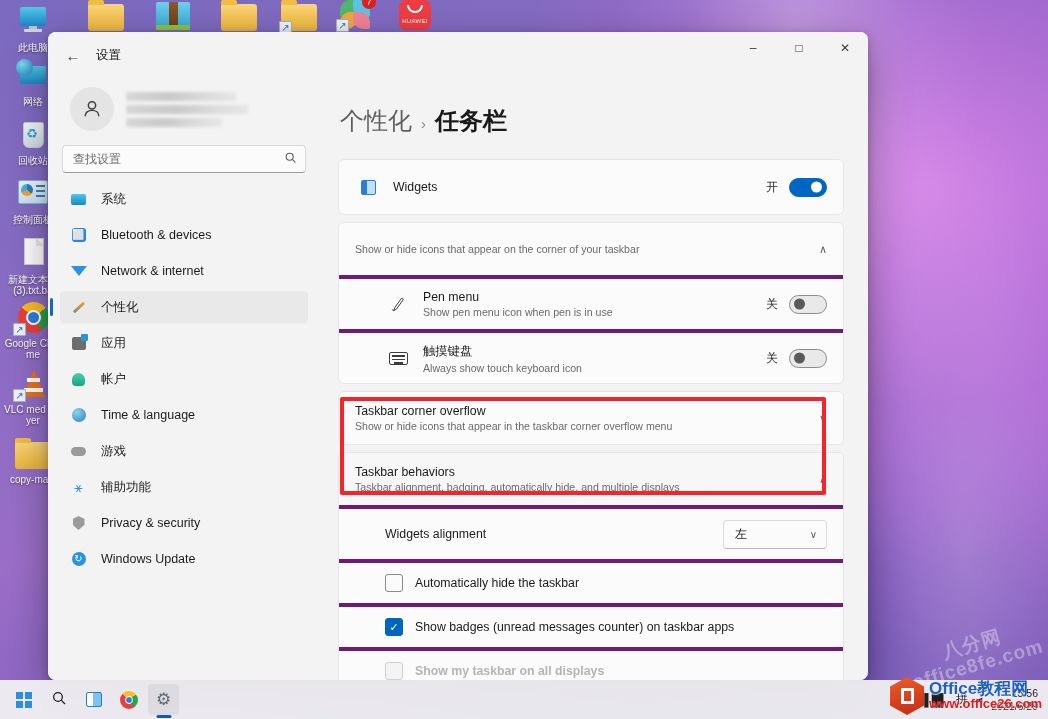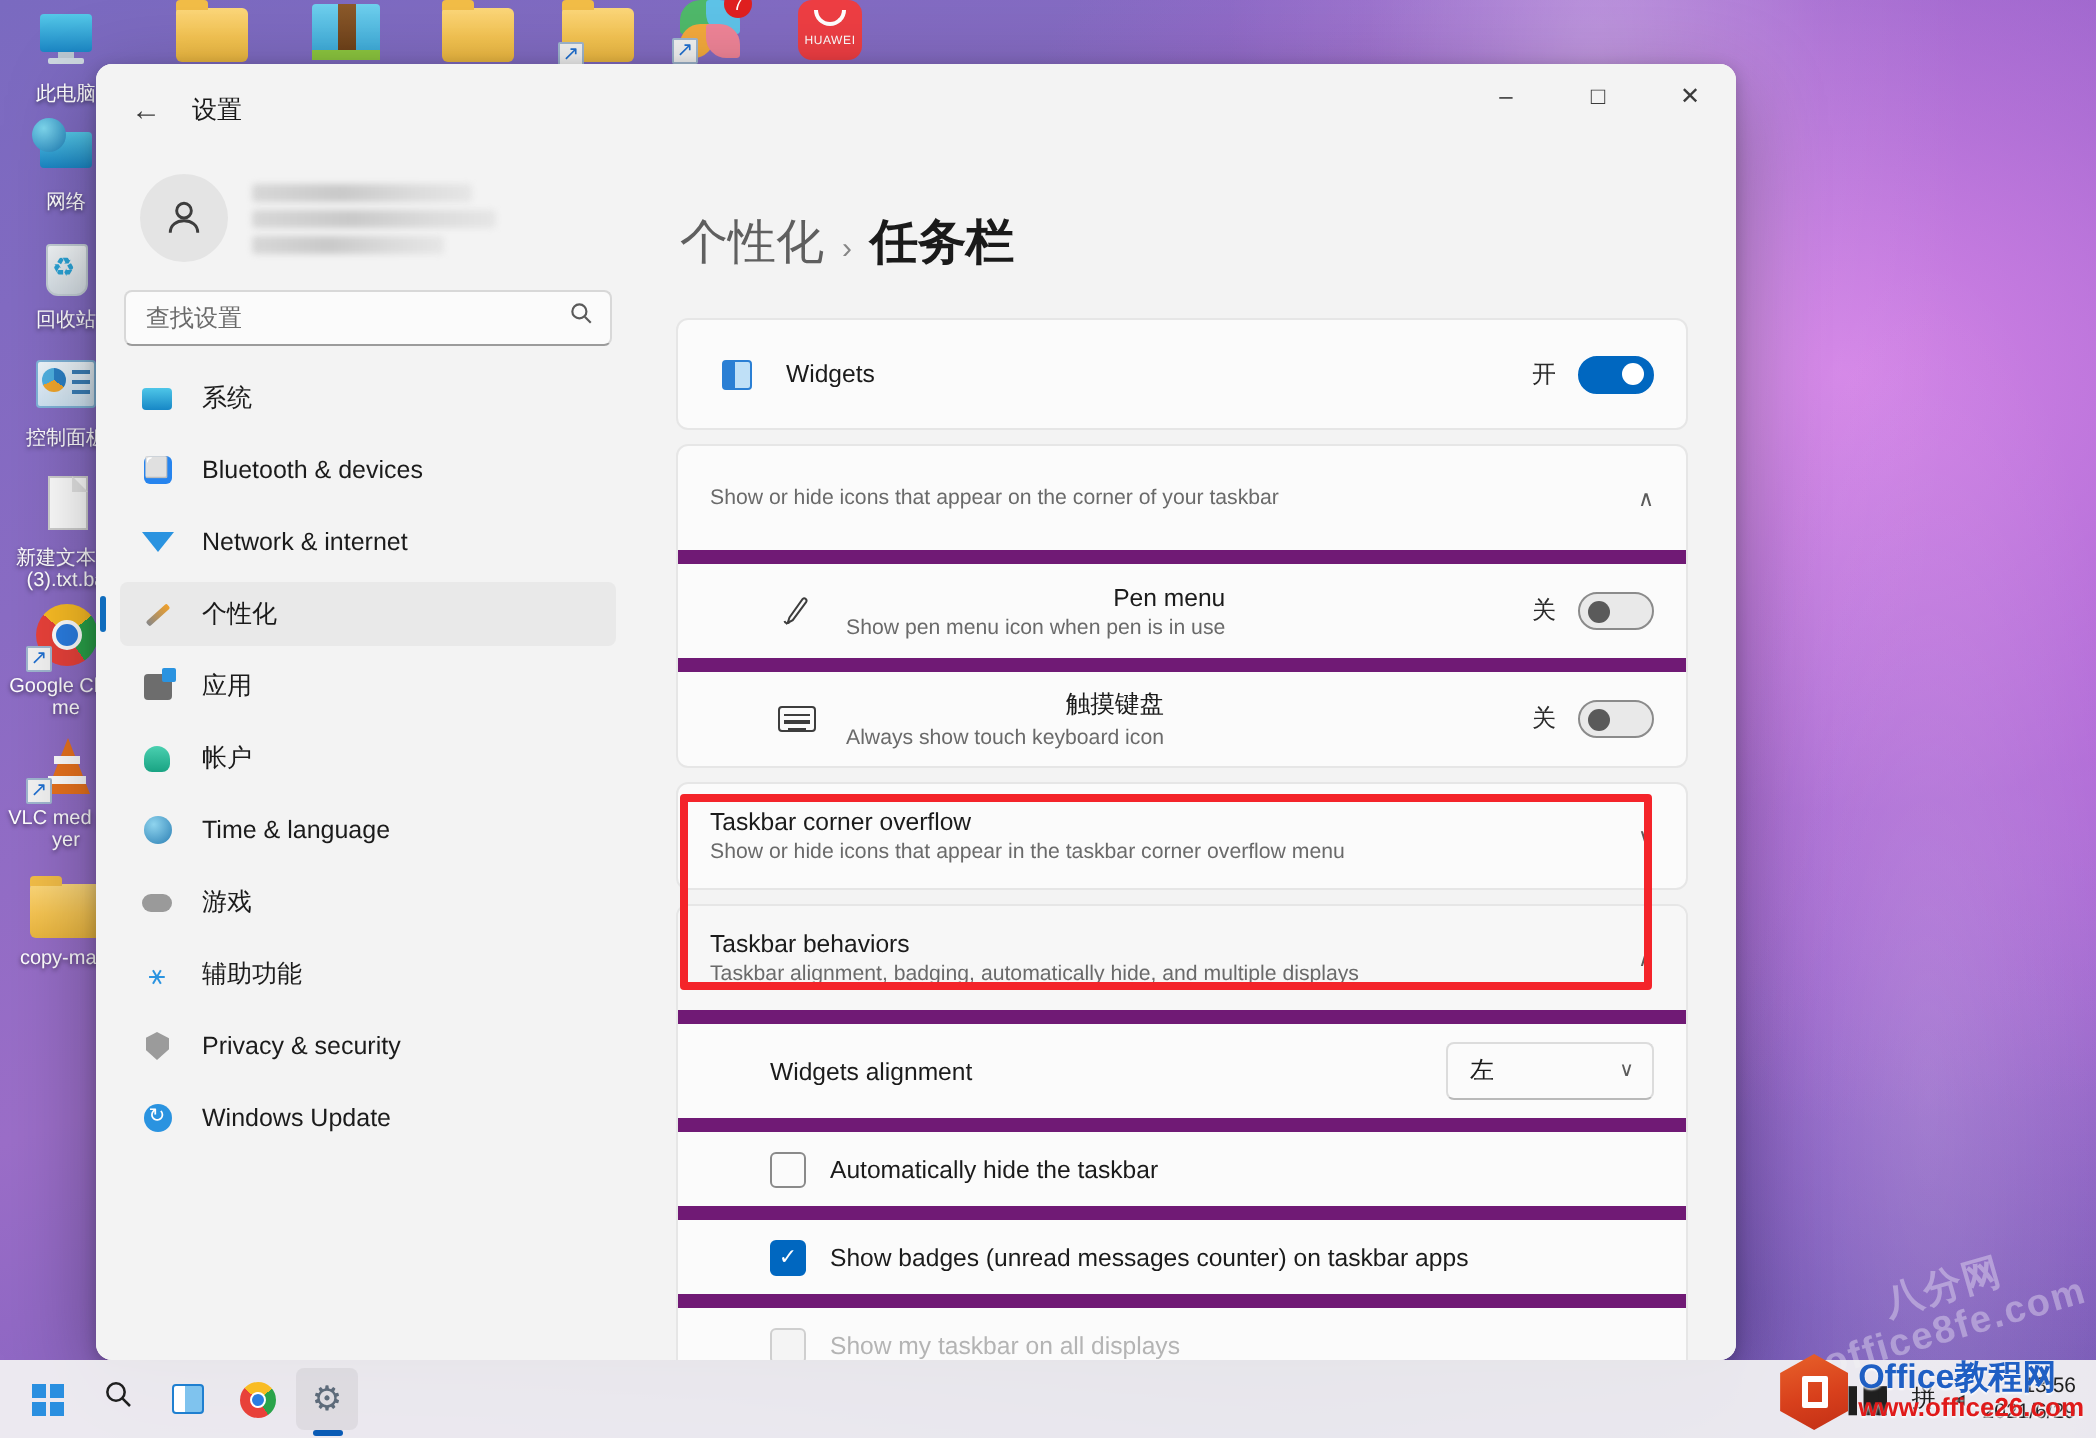--- a/index.html
+++ b/index.html
@@ -183,21 +183,21 @@
     border: 1px solid #e6e6e6;
     border-radius: 6px;
     margin-bottom: 7px;
     overflow: hidden;
   }
   .row {
     display: flex; align-items: center;
     padding: 0 16px;
     min-height: 44px;
   }
-  .row + .row { border-top: 7px solid #701a75; text-align: right; }
+  .row + .row { border-top: 4px solid #701a75; }
   .row.expander { min-height: 52px; cursor: pointer; }
   .row.tall { min-height: 54px; }
   .row.indent { padding-left: 46px; }
   .rowicon {
     width: 26px; flex: 0 0 26px;
     display: flex; align-items: center; justify-content: center;
     color: #444; font-size: 15px;
     margin-right: 12px;
   }
   .rowtexts { display: flex; flex-direction: column; gap: 2px; min-width: 0; }
@@ -227,21 +227,21 @@
   .cbox {
     width: 18px; height: 18px; border-radius: 3px;
     flex: 0 0 18px;
     display: flex; align-items: center; justify-content: center;
     font-size: 11px; cursor: pointer;
   }
   .cbox.unchecked { background: #fbfbfb; border: 1px solid #8a8a8a; }
   .cbox.checked { background: #0067c0; border: 1px solid #0067c0; color: #fff; }
   .cbox.disabled { background: #f4f4f4; border: 1px solid #cfcfcf; }
   .cbtext { font-size: 12.3px; color: #1b1b1b; }
-  .dim .cbtext, .dim .rowtitle { color: #b4b4b4; }
+  .dim .cbtext, .dim .rowtitle { color: #b4b4b4; font-weight: bold; }
 
   .dropdown {
     min-width: 96px; height: 29px;
     background: #fbfbfb;
     border: 1px solid #dcdcdc;
     border-bottom-color: #b9b9b9;
     border-radius: 4px;
     display: flex; align-items: center; justify-content: space-between;
     padding: 0 9px 0 11px;
     font-size: 12px; color: #1b1b1b; cursor: pointer; gap: 14px;

